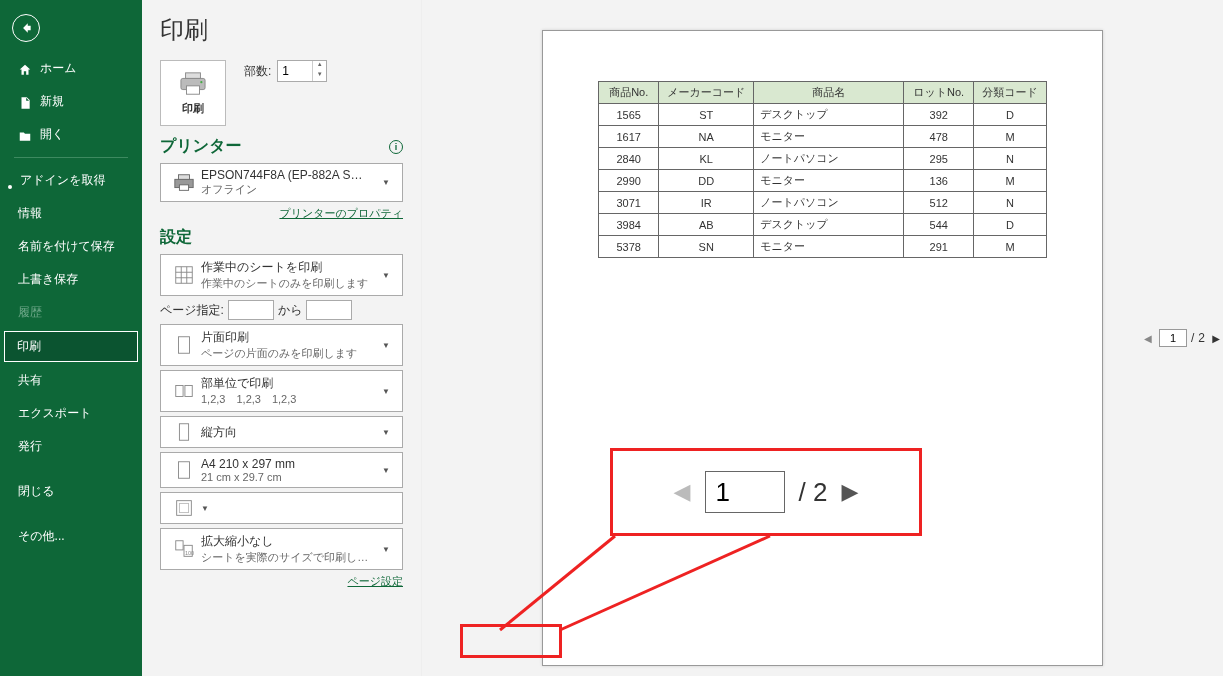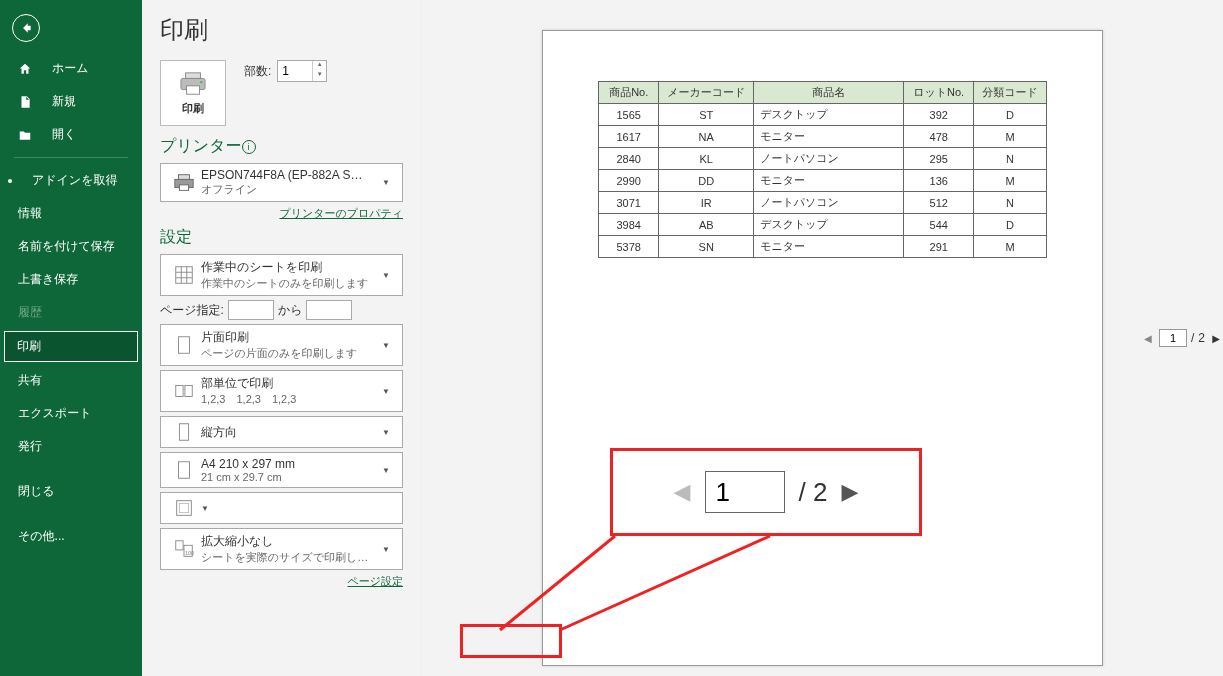--- a/index.html
+++ b/index.html
@@ -2,40 +2,40 @@
 <html><head>
 <meta charset="utf-8">
 <style>
   * { box-sizing: border-box; margin: 0; padding: 0; }
   body { font-family: "Yu Gothic UI", "Meiryo", sans-serif; font-size: 12px; background: #fff; color: #333; }
   .app { display: flex; width: 1223px; height: 676px; position: relative; }
 
   .sidebar { width: 142px; background: #0e6738; color: #fff; display: flex; flex-direction: column; padding-top: 8px; }
   .back-btn { width: 28px; height: 28px; border: 1.5px solid #fff; border-radius: 50%; margin: 6px 0 10px 12px; display: flex; align-items: center; justify-content: center; cursor: pointer; }
   .back-btn svg { width: 14px; height: 14px; fill: #fff; }
-  .nav-item { padding: 8px 12px 8px 18px; display: flex; align-items: center; gap: 20px; cursor: pointer; font-size: 12px; }
+  .nav-item { padding: 8px 12px 8px 18px; display: flex; align-items: flex-end; gap: 8px; cursor: pointer; font-size: 12px; }
   .nav-item.active { background: #0b5430; border: 1px solid #fff; margin: 2px 4px; padding: 6px 12px; }
   .nav-item.disabled { color: #6fa88a; }
   .nav-item .bullet { width: 4px; height: 4px; background: #fff; border-radius: 50%; margin-left: -10px; }
   .nav-sep { border-top: 1px solid #3d8a60; margin: 6px 14px; }
   .nav-icon { width: 14px; height: 14px; fill: #fff; flex-shrink: 0; }
 
   .panel { width: 280px; background: #f3f3f3; padding: 14px 18px 14px 18px; border-right: 1px solid #eee; }
   .panel h1 { font-size: 24px; font-weight: 400; color: #333; margin-bottom: 14px; }
   .print-row { display: flex; align-items: flex-start; gap: 18px; margin-bottom: 10px; }
   .print-btn { width: 66px; height: 66px; border: 1px solid #bbb; background: #fff; display: flex; flex-direction: column; align-items: center; justify-content: center; cursor: pointer; gap: 4px; }
   .print-btn svg { width: 30px; height: 26px; }
   .print-btn span { font-size: 11px; font-weight: bold; }
   .copies { display: flex; align-items: center; gap: 6px; font-size: 12px; }
   .spinner { width: 50px; height: 22px; border: 1px solid #aaa; background: #fff; display: flex; }
   .spinner input { border: none; width: 34px; padding: 0 4px; font-size: 12px; outline: none; }
   .spinner .arrows { width: 14px; display: flex; flex-direction: column; border-left: 1px solid #ccc; }
   .spinner .arrows div { flex: 1; font-size: 6px; text-align: center; cursor: pointer; color: #666; }
 
-  .section-title { color: #0e6738; font-size: 16px; margin: 6px 0 6px; font-weight: 400; display: flex; align-items: center; }
+  .section-title { color: #0e6738; font-size: 16px; margin: 6px 0 6px; font-weight: 700; display: flex; align-items: center; justify-content: space-between; }
   .info-icon { width: 14px; height: 14px; border: 1px solid #0e6738; border-radius: 50%; color: #0e6738; font-size: 9px; display: flex; align-items: center; justify-content: center; }
 
   .combo { border: 1px solid #aaa; background: #fff; display: flex; align-items: center; padding: 4px 12px; gap: 6px; cursor: pointer; margin-bottom: 4px; position: relative; }
   .combo .ctext { flex: 1; overflow: hidden; }
   .combo .line1 { font-size: 12px; white-space: nowrap; overflow: hidden; text-overflow: ellipsis; }
   .combo .line2 { font-size: 11px; color: #666; white-space: nowrap; overflow: hidden; text-overflow: ellipsis; }
   .combo .caret { font-size: 8px; color: #555; }
   .combo .cicon { width: 22px; height: 22px; flex-shrink: 0; display: flex; align-items: center; justify-content: center; }
   .combo .cicon svg { width: 22px; height: 22px; }
 

